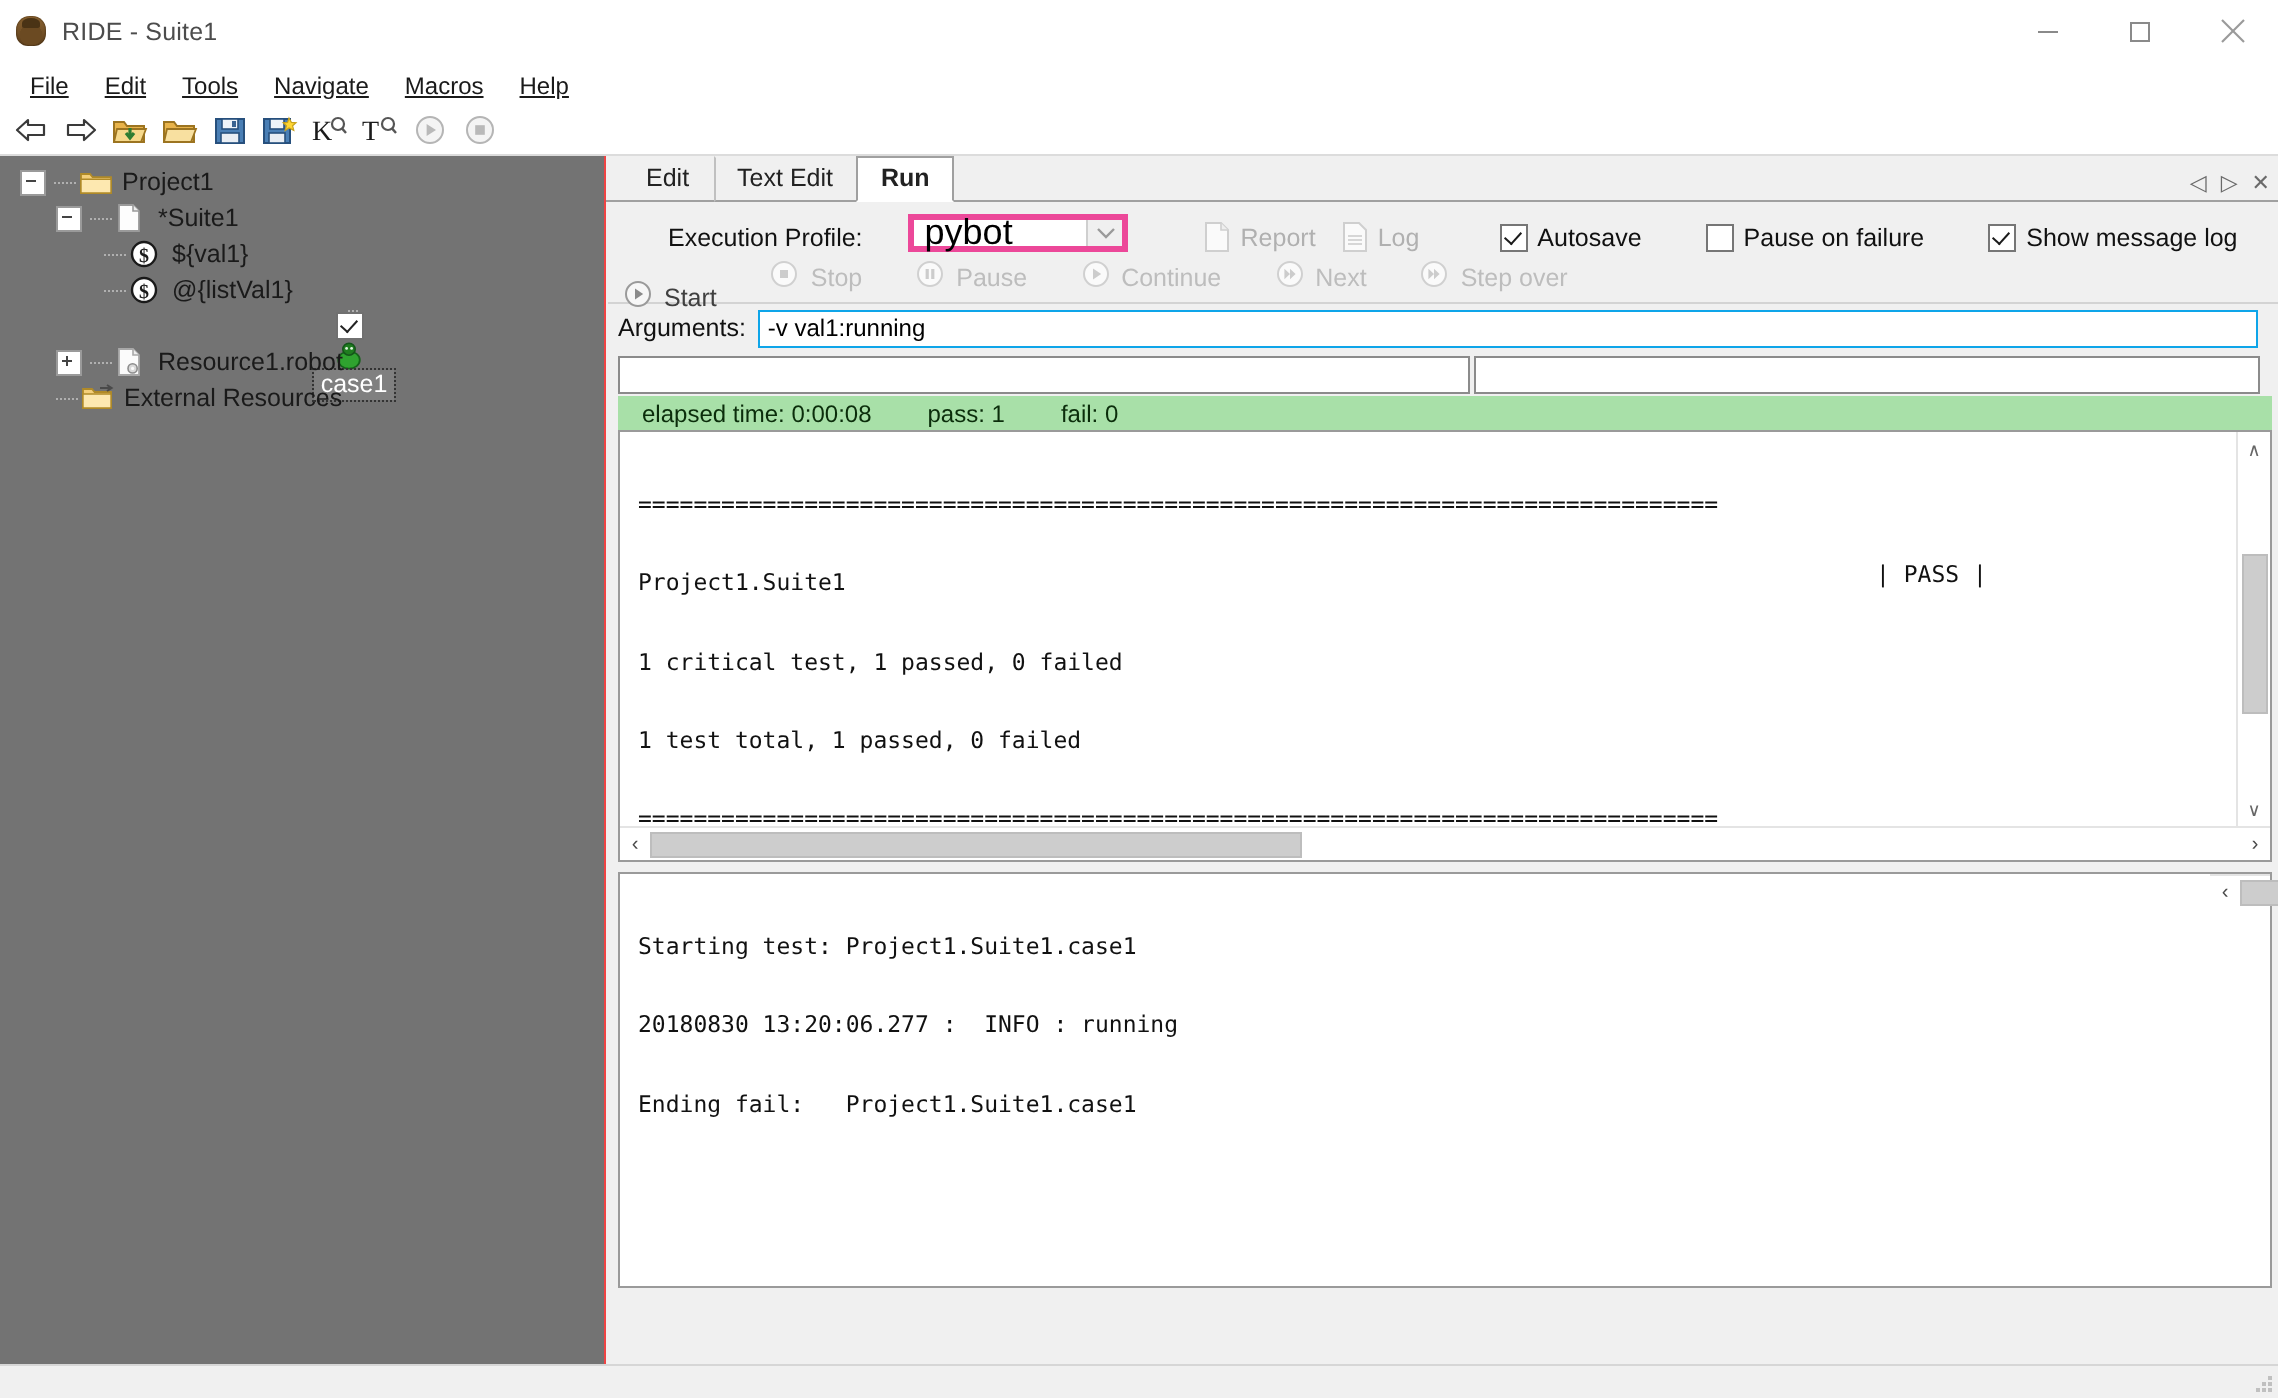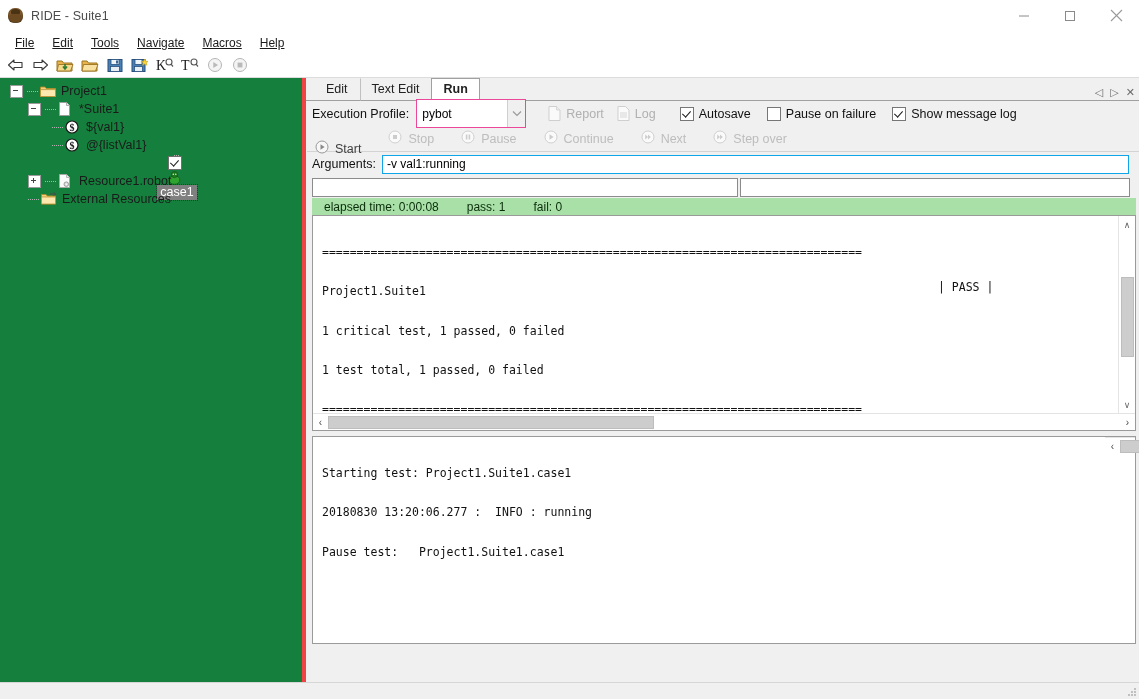--- a/index.html
+++ b/index.html
@@ -93,22 +93,22 @@
   .tb-btn svg { display:block; }
 
   
   .main {
     display: flex;
     height: 604px;
     background: #fff;
   }
   .sidebar {
     width: 302px;
-    background: #15803d;
-    border-right: 4px solid #ef4444;
+    background: #737373;
+    border-right: 1px solid #ef4444;
     padding-top: 4px;
     position: relative;
     overflow: hidden;
   }
   .content {
     flex: 1;
     background: #f0f0f0;
     display: flex;
     flex-direction: column;
     position: relative;
@@ -208,34 +208,35 @@
   .runpane {
     flex: 1;
     background: #f0f0f0;
     display: flex;
     flex-direction: column;
     border-left: 1px solid #f0f0f0;
   }
   .row-profile {
     height: 25px;
     display: flex;
-    align-items: center;
+    align-items: flex-end;
     padding-left: 5px;
-    gap: 0;
+    gap: 16px;
+    margin-left: 25px;
   }
   .lbl { font-size: 12.5px; color: #111; }
   .combo {
-    width: 110px; height: 29px;
+    width: 110px; height: 19px;
     margin-left: 7px;
     background: #ffffff;
-    border: 1px solid #ec4899;
+    border: 3px solid #ec4899;
     display: flex;
     align-items: center;
     padding-left: 5px;
-    font-size: 12px;
+    font-size: 18px;
     position: relative;
     box-sizing: border-box;
   }
   .combo-btn {
     position:absolute; right:0; top:0; bottom:0; width:17px;
     background:#f0f0f0; border-left:1px solid #cfcfcf;
     display:flex;align-items:center;justify-content:center;
   }
   .combo-btn svg{display:block}
   .disabled-txt { color: #b0b0b0; }
@@ -825,21 +826,21 @@
           </div>
           <div class="hs-arrow">›</div>
         </div>
       </div>
 
       <div class="msglog-wrap">
         <div class="msglog-body">
           <div class="msglog-text">
             <span class="console-line">Starting test: Project1.Suite1.case1</span>
             <span class="console-line">20180830 13:20:06.277 :  INFO : running</span>
-            <span class="console-line">Pause test:   Project1.Suite1.case1</span>
+            <span class="console-line">Ending fail:   Project1.Suite1.case1</span>
           </div>
         </div>
         <div class="hscroll">
           <div class="hs-arrow">‹</div>
           <div class="hs-track">
             <div class="hs-thumb" style="left:0px;width:228px;"></div>
           </div>
           <div class="hs-arrow">›</div>
         </div>
       </div>

